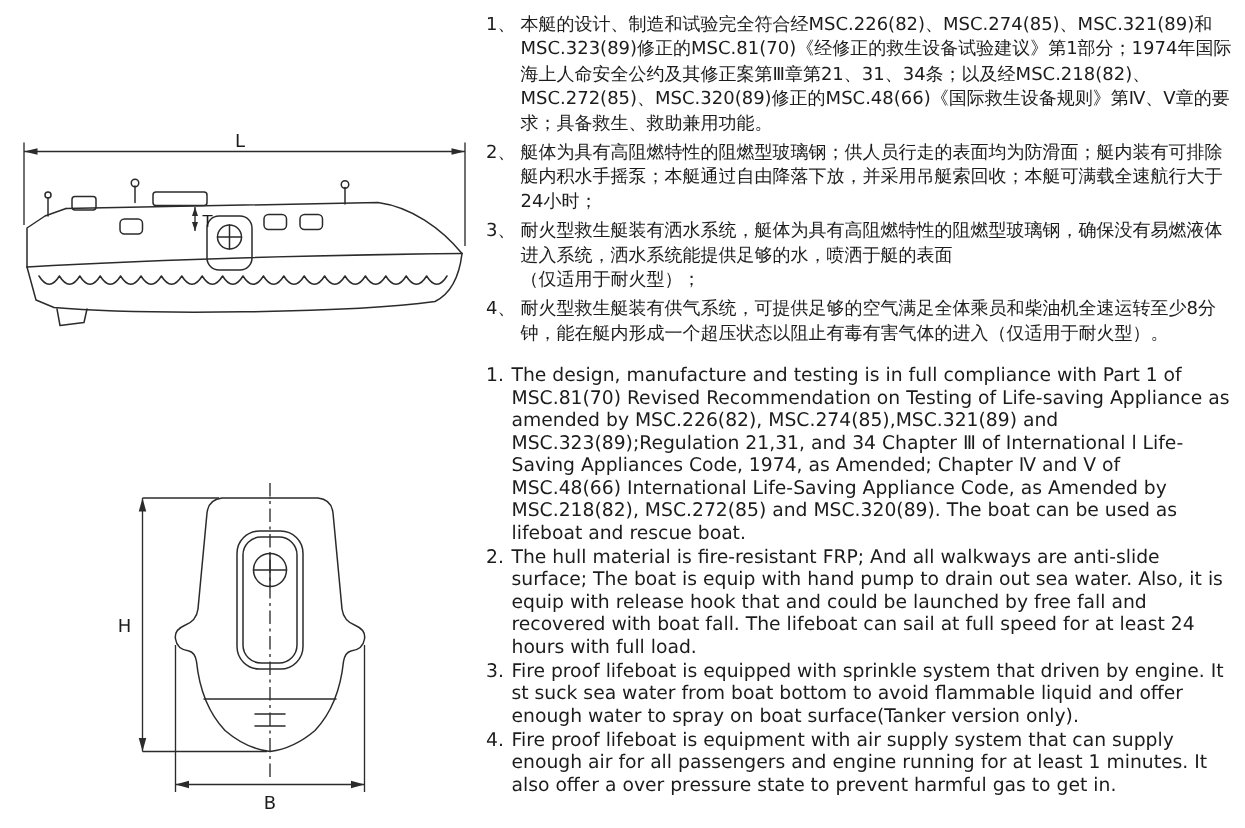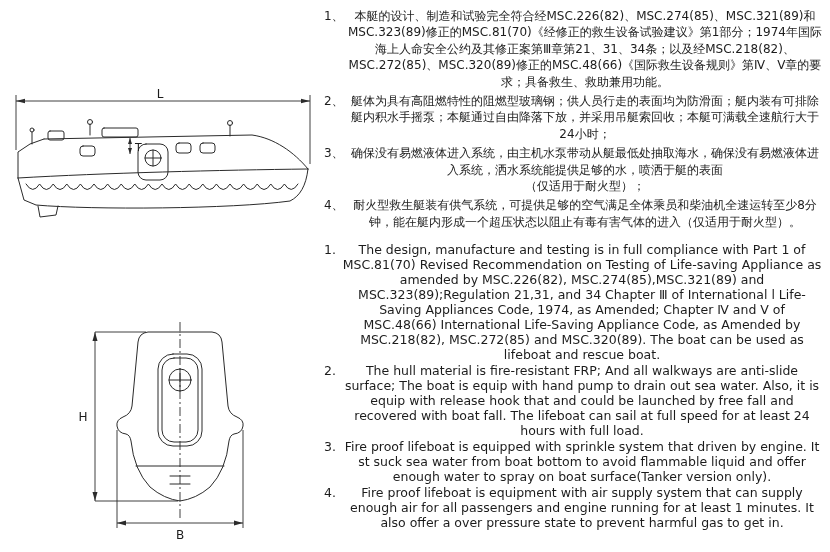--- a/index.html
+++ b/index.html
@@ -18,21 +18,21 @@
   svg { display:block; }
   svg text { font-family:"DejaVu Sans","Liberation Sans",sans-serif; fill:#1c1c1c; }
   .draw-stroke { fill:none; stroke:#2b2b2b; stroke-width:1; stroke-linecap:round; stroke-linejoin:round; }
   .dim-stroke  { fill:none; stroke:#2b2b2b; stroke-width:0.9; }
   .arrow { fill:#2b2b2b; stroke:none; }
 
   
   .text-col { position:absolute; left:324px; top:8px; width:499px; }
   ol { list-style:none; }
   li.spec-item { display:flex; }
-  .item-text { flex:1; white-space:pre-wrap;text-align:center; }
+  .item-text { flex:1; white-space:pre-wrap; }
   .zh-list { font-size:12px; line-height:16.4px; }
   .zh-list li { margin-bottom:3px; }
   .zh-list .item-num { flex:0 0 23px; }
   .en-list { font-size:12.5px; line-height:15px; margin-top:12px; }
   .en-list li { margin-bottom:1px; }
   .en-list .item-num { flex:0 0 17px; }
 </style>
 </head>
 <body>
 
@@ -142,21 +142,21 @@
       <li class="spec-item">
         <span class="item-num">1、</span>
         <span class="item-text">本艇的设计、制造和试验完全符合经MSC.226(82)、MSC.274(85)、MSC.321(89)和MSC.323(89)修正的MSC.81(70)《经修正的救生设备试验建议》第1部分；1974年国际海上人命安全公约及其修正案第Ⅲ章第21、31、34条；以及经MSC.218(82)、MSC.272(85)、MSC.320(89)修正的MSC.48(66)《国际救生设备规则》第Ⅳ、Ⅴ章的要求；具备救生、救助兼用功能。</span>
       </li>
       <li class="spec-item">
         <span class="item-num">2、</span>
         <span class="item-text">艇体为具有高阻燃特性的阻燃型玻璃钢；供人员行走的表面均为防滑面；艇内装有可排除艇内积水手摇泵；本艇通过自由降落下放，并采用吊艇索回收；本艇可满载全速航行大于24小时；</span>
       </li>
       <li class="spec-item">
         <span class="item-num">3、</span>
-        <span class="item-text">确保没有易燃液体进入系统，由主机水泵带动从艇最低处抽取海水，确保没有易燃液体进入系统，洒水系统能提供足够的水，喷洒于艇的表面
+        <span class="item-text">耐火型救生艇装有洒水系统，艇体为具有高阻燃特性的阻燃型玻璃钢，确保没有易燃液体进入系统，洒水系统能提供足够的水，喷洒于艇的表面
 （仅适用于耐火型）；</span>
       </li>
       <li class="spec-item">
         <span class="item-num">4、</span>
         <span class="item-text">耐火型救生艇装有供气系统，可提供足够的空气满足全体乘员和柴油机全速运转至少8分钟，能在艇内形成一个超压状态以阻止有毒有害气体的进入（仅适用于耐火型）。</span>
       </li>
     </ol>
 
     <ol class="en-list">
       <li class="spec-item">

